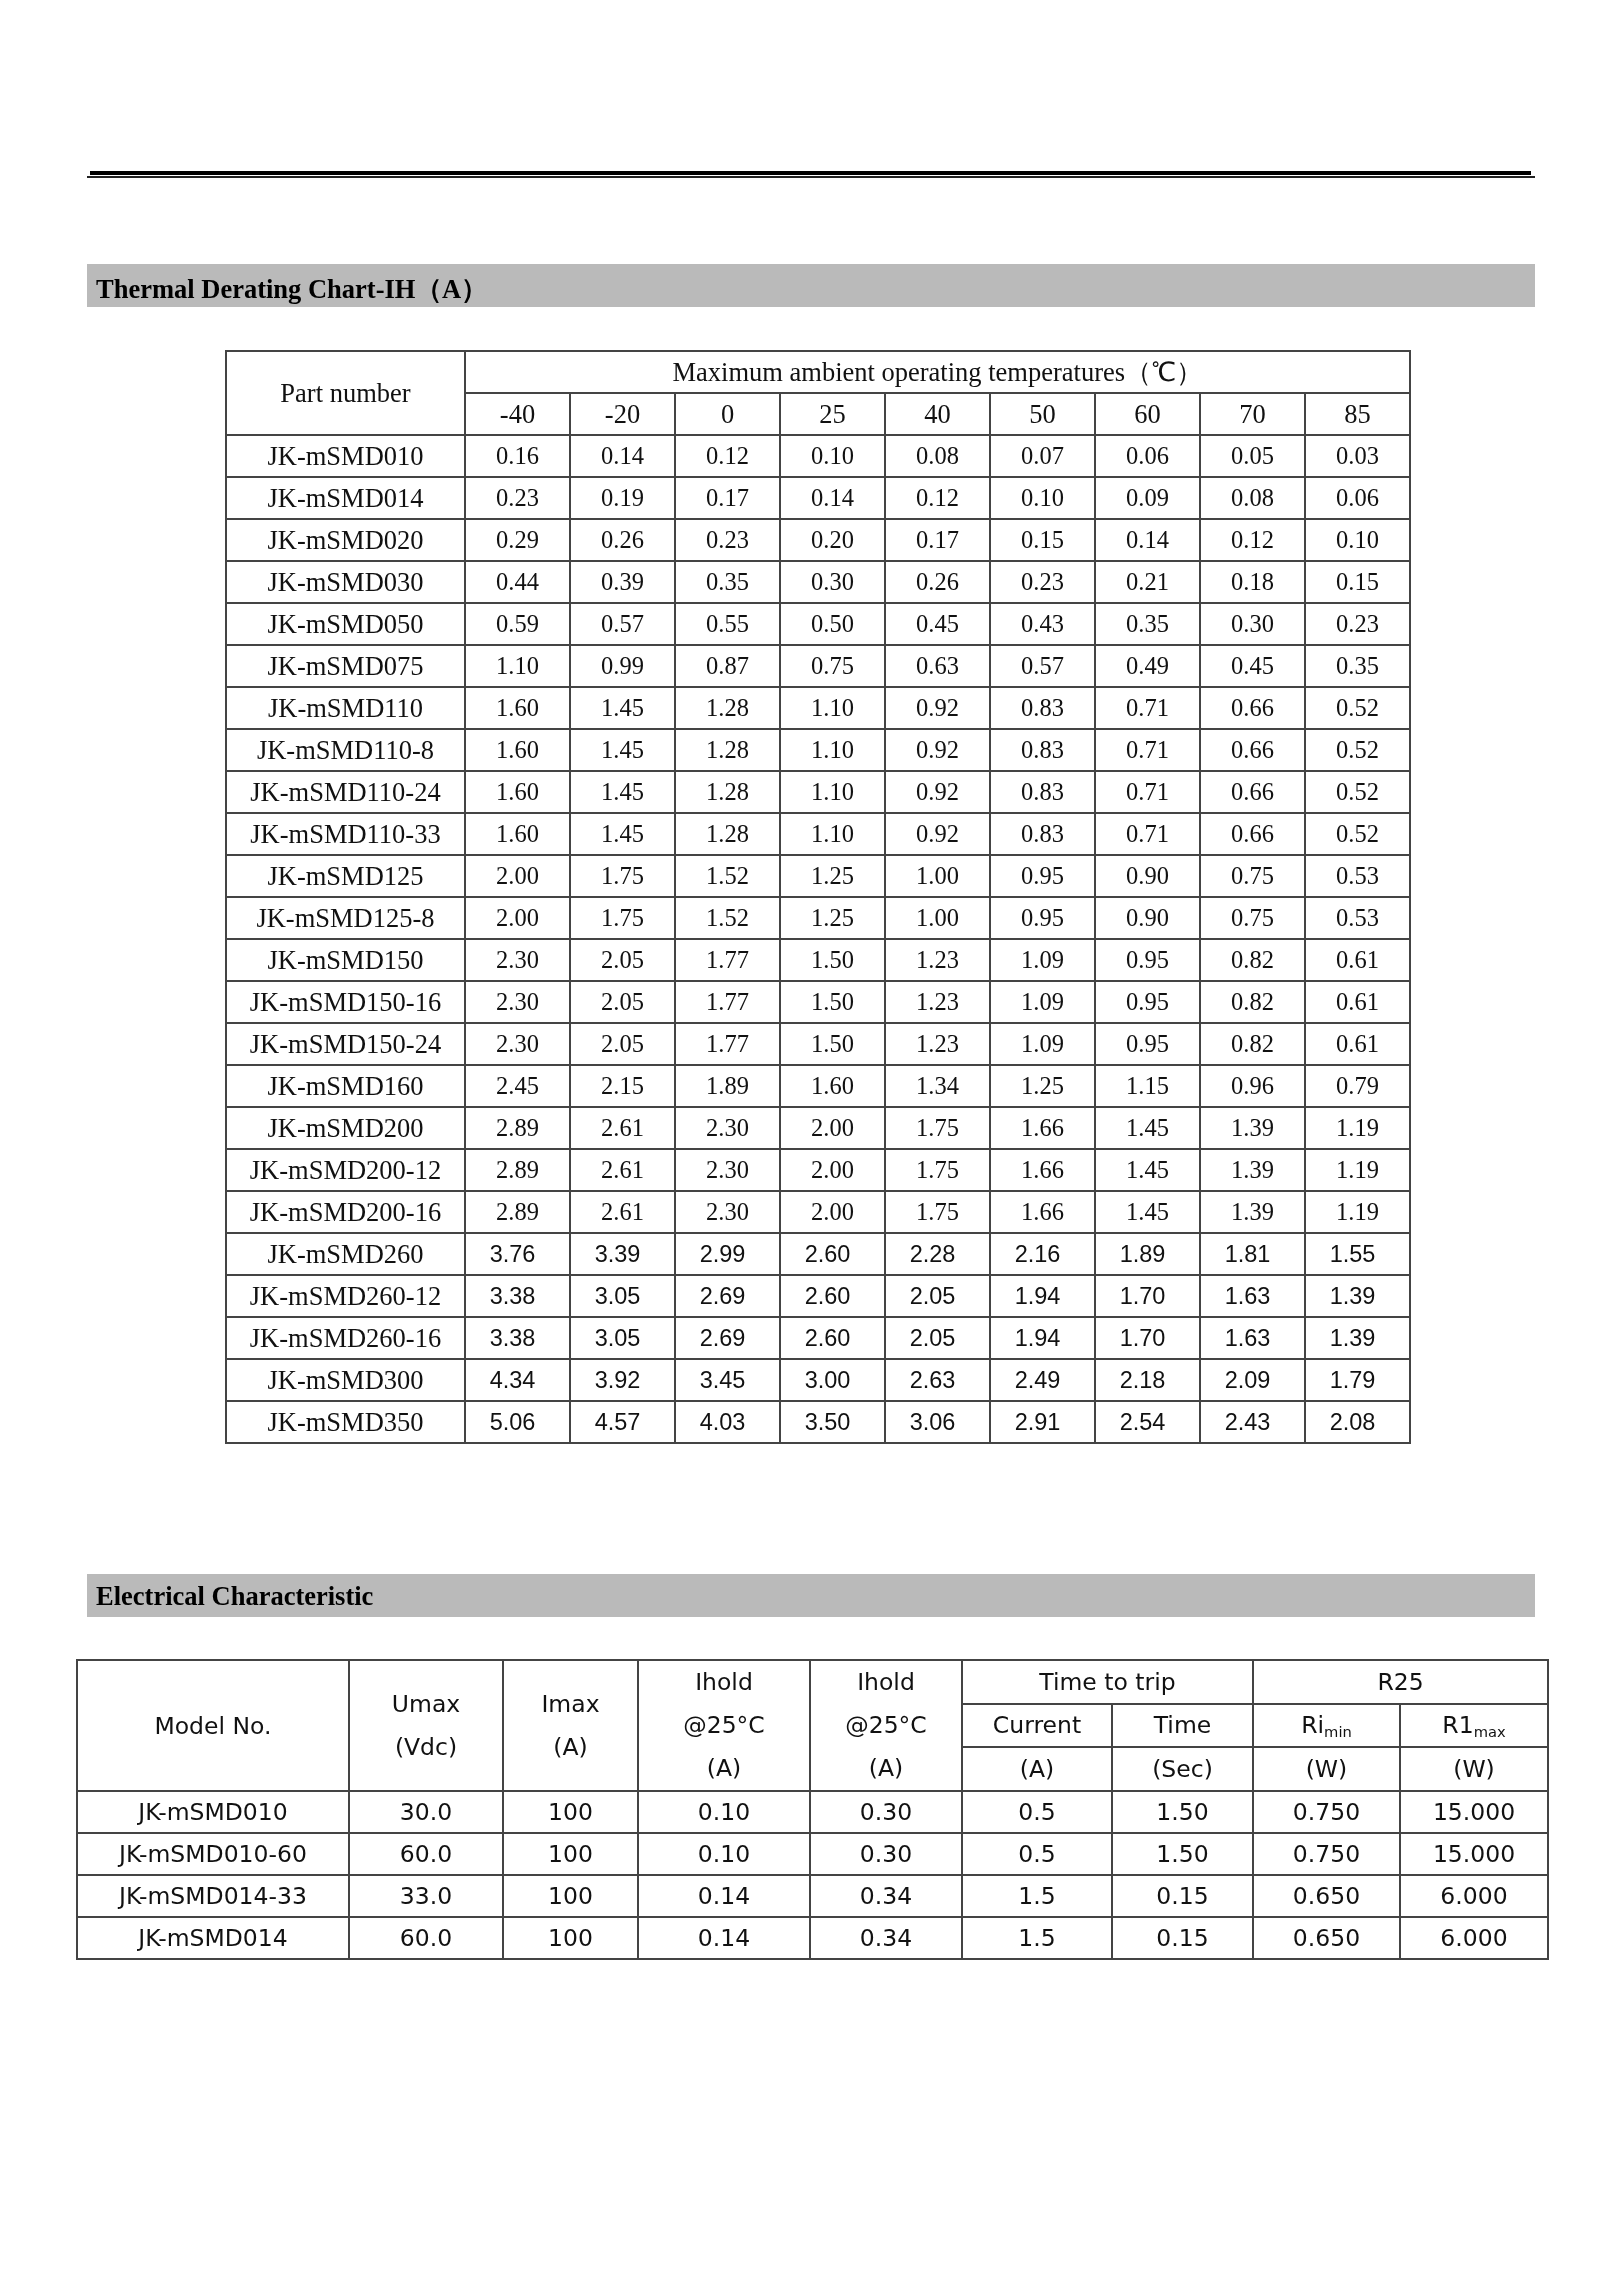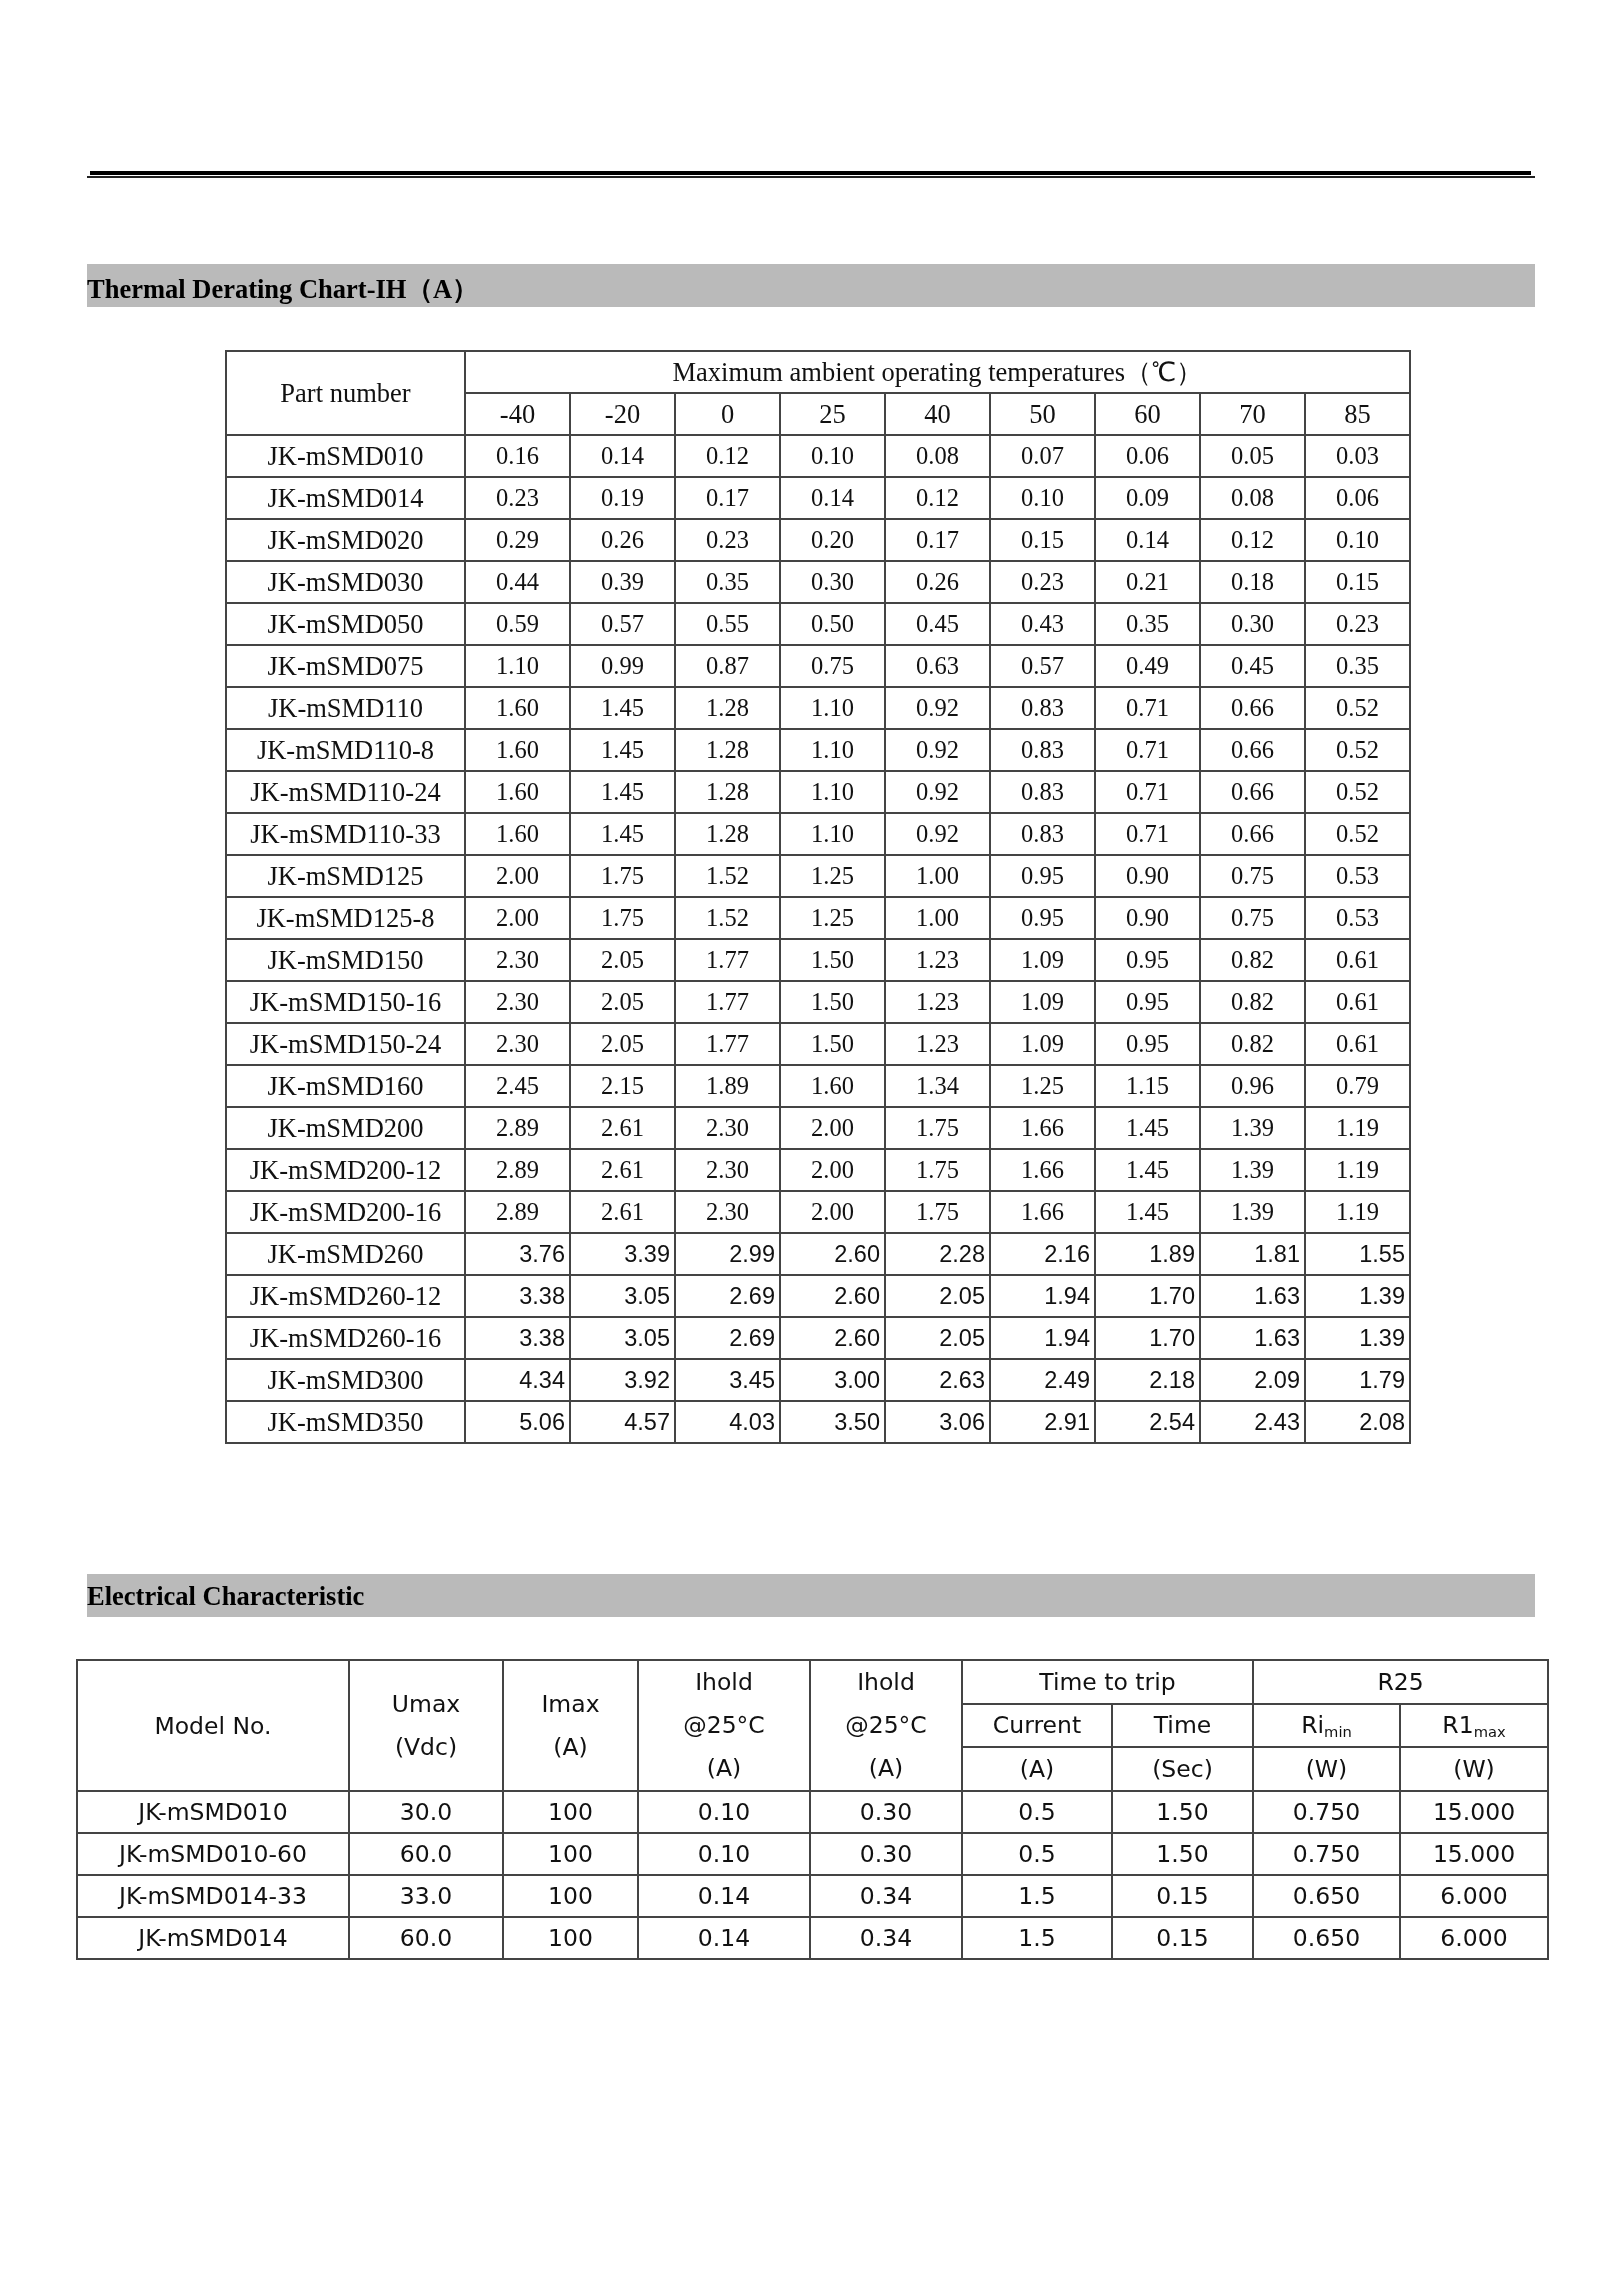--- a/index.html
+++ b/index.html
@@ -1,26 +1,26 @@
 <!DOCTYPE html>
 <html><head>
 <meta charset="utf-8">
 <style>
   html, body { margin: 0; padding: 0; background: #ffffff; }
   body { width: 1619px; height: 2292px; position: relative; overflow: hidden; font-family: "Liberation Serif", serif; color: #111; }
   .rule-thick { position: absolute; left: 90px; width: 1441px; top: 171px; height: 3.9px; background: #000; }
   .rule-thin { position: absolute; left: 87px; width: 1448px; top: 176px; height: 2px; background: #222; }
   .section-bar { position: absolute; left: 87px; width: 1448px; height: 43px; background: #bababa; }
-  .section-bar span { position: absolute; left: 0; top: 6.9px; font-family: "Liberation Serif", serif; font-weight: bold; font-size: 26.5px; color: #000; }
+  .section-bar span { position: absolute; left: 9px; top: 6.9px; font-family: "Liberation Serif", serif; font-weight: bold; font-size: 26.5px; color: #000; }
   table { position: absolute; border-collapse: collapse; table-layout: fixed; }
   td { border: 2px solid #444; text-align: center; vertical-align: middle; padding: 0; overflow: hidden; white-space: nowrap; }
   #thermal { left: 225px; top: 350px; width: 1186px; }
   #thermal td { height: 40px; font-size: 24.5px; font-family: "Liberation Serif", serif; }
   #thermal td.pn { font-size: 26.5px; }
-  #thermal tr.sans td.v { font-family: "Liberation Sans", sans-serif; font-size: 23.5px; text-align: right; padding-right: 4px; }
+  #thermal tr.sans td.v { font-family: "Liberation Sans", sans-serif; font-size: 23.5px; text-align: center; padding-right: 10px; }
   #elec { left: 76px; top: 1659px; width: 1470px; }
   #elec td { height: 40px; font-family: "DejaVu Sans", sans-serif; font-size: 23.5px; }
   #elec td.tall { line-height: 43px; }
   sub { font-size: 14.7px; vertical-align: -3.9px; margin-top: 9px; }
   .unitW { font-family: "Liberation Serif", serif; }
 </style>
 </head>
 <body>
 
 <div class="rule-thick"></div>

